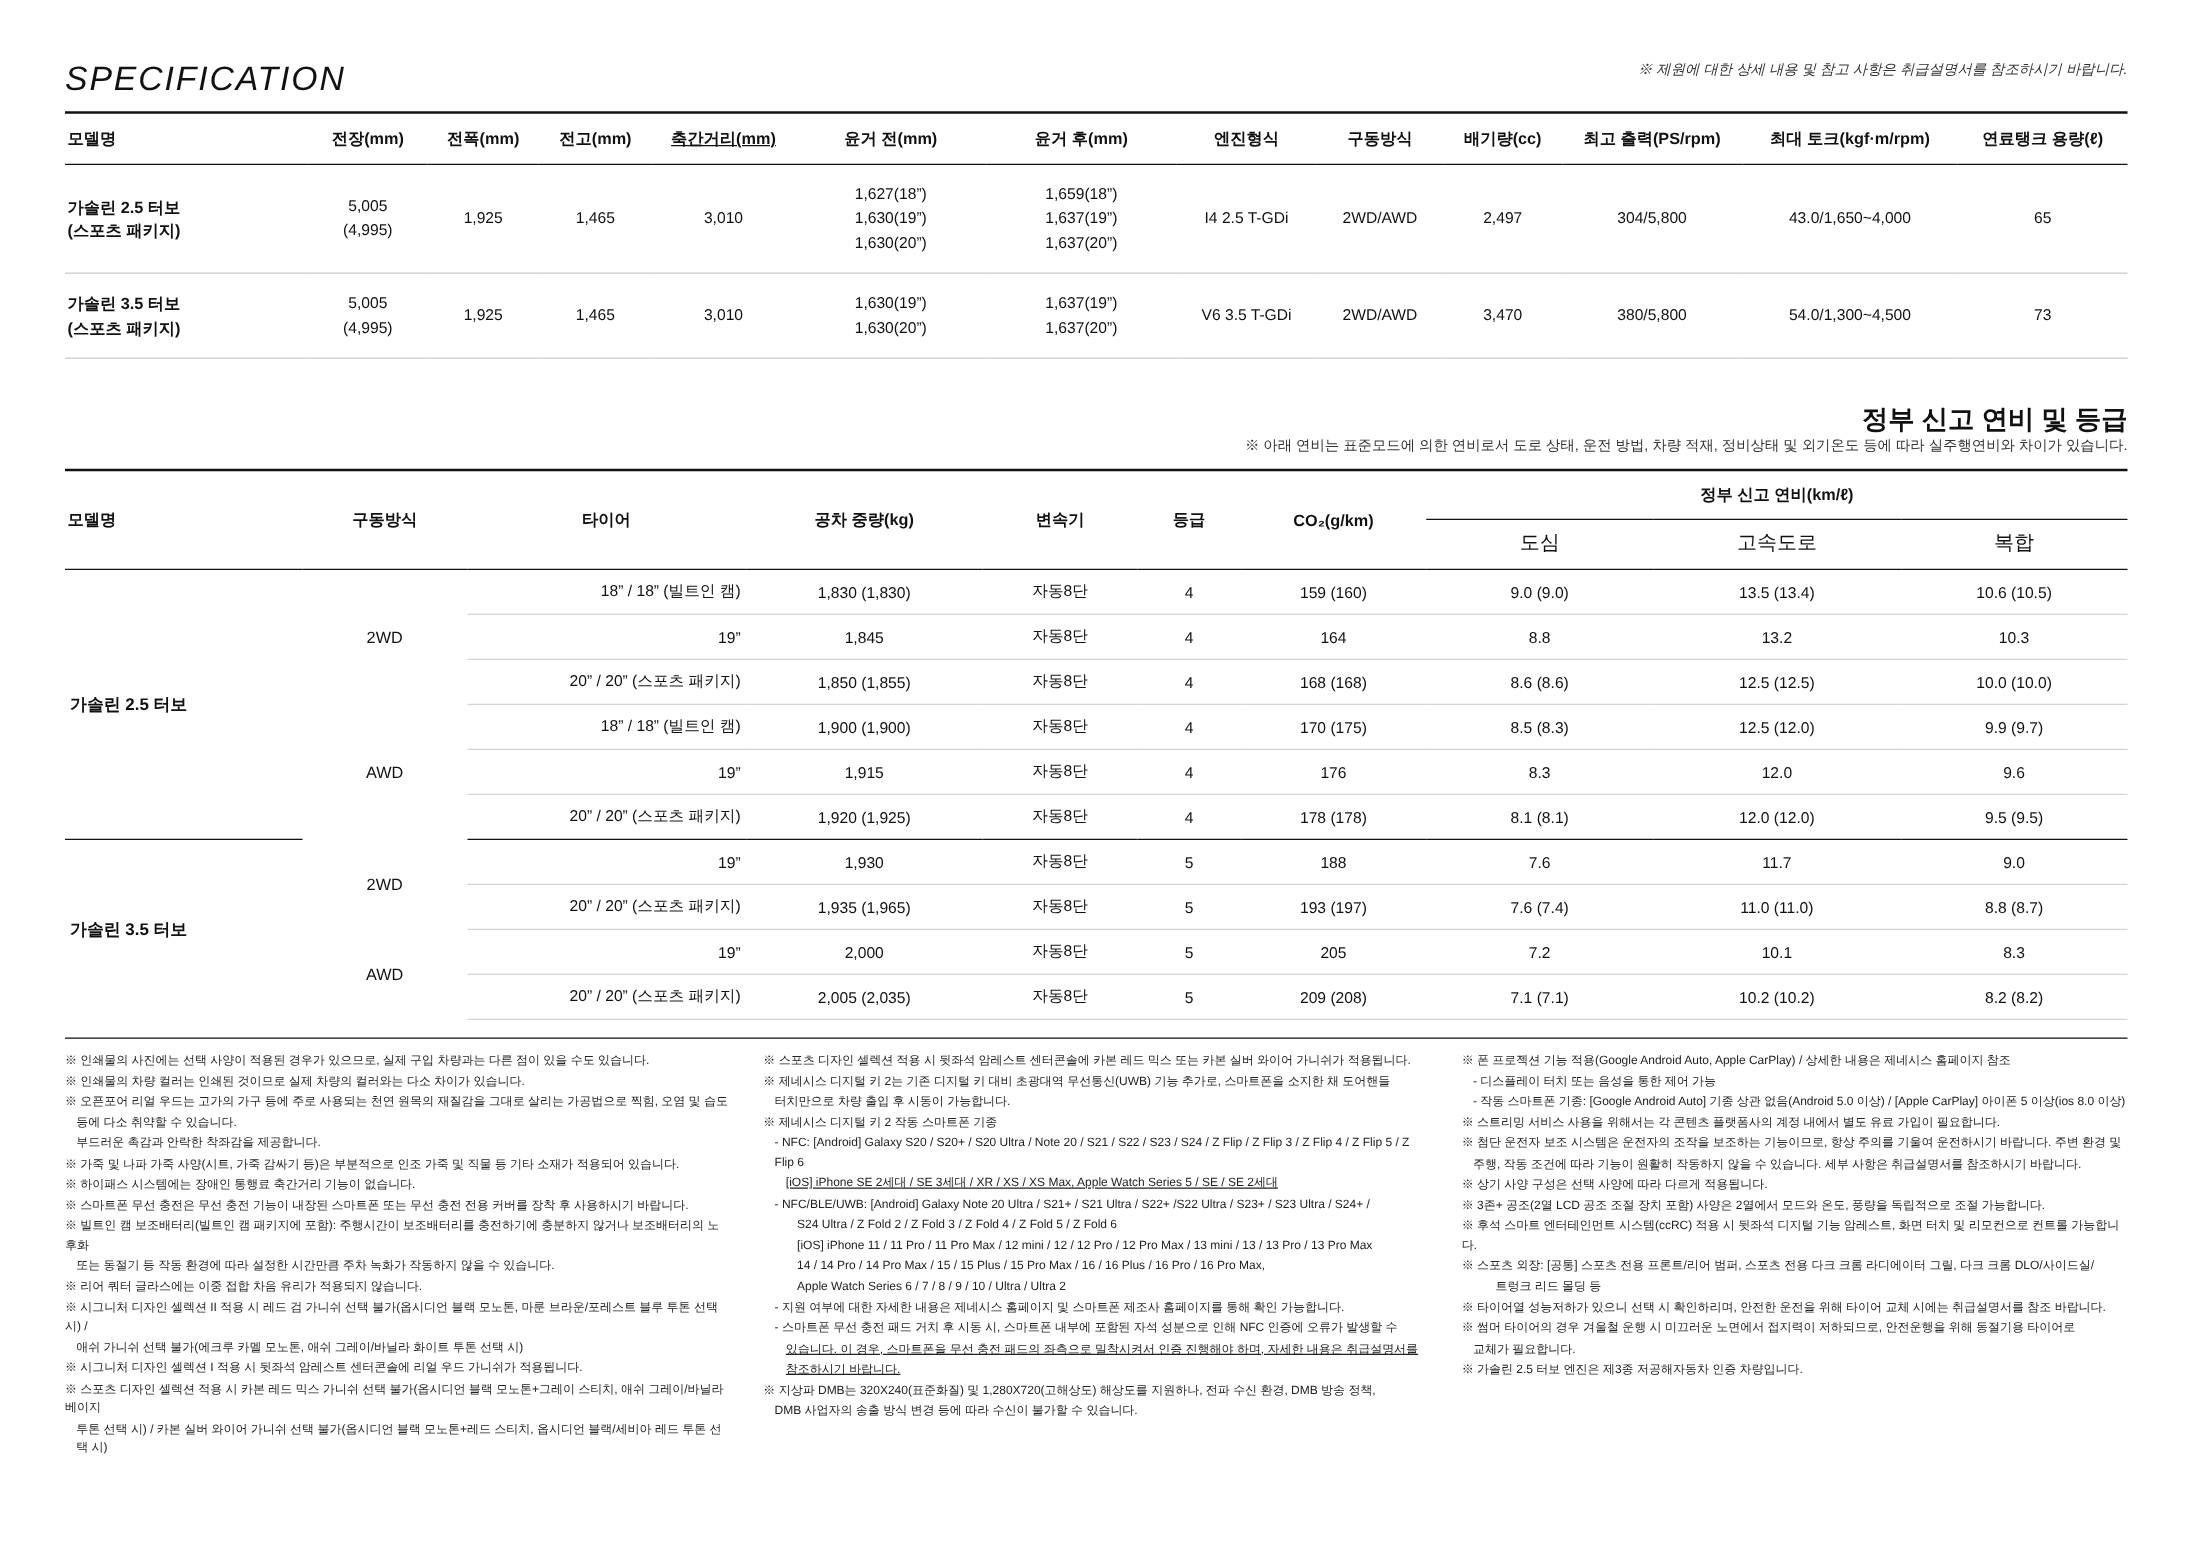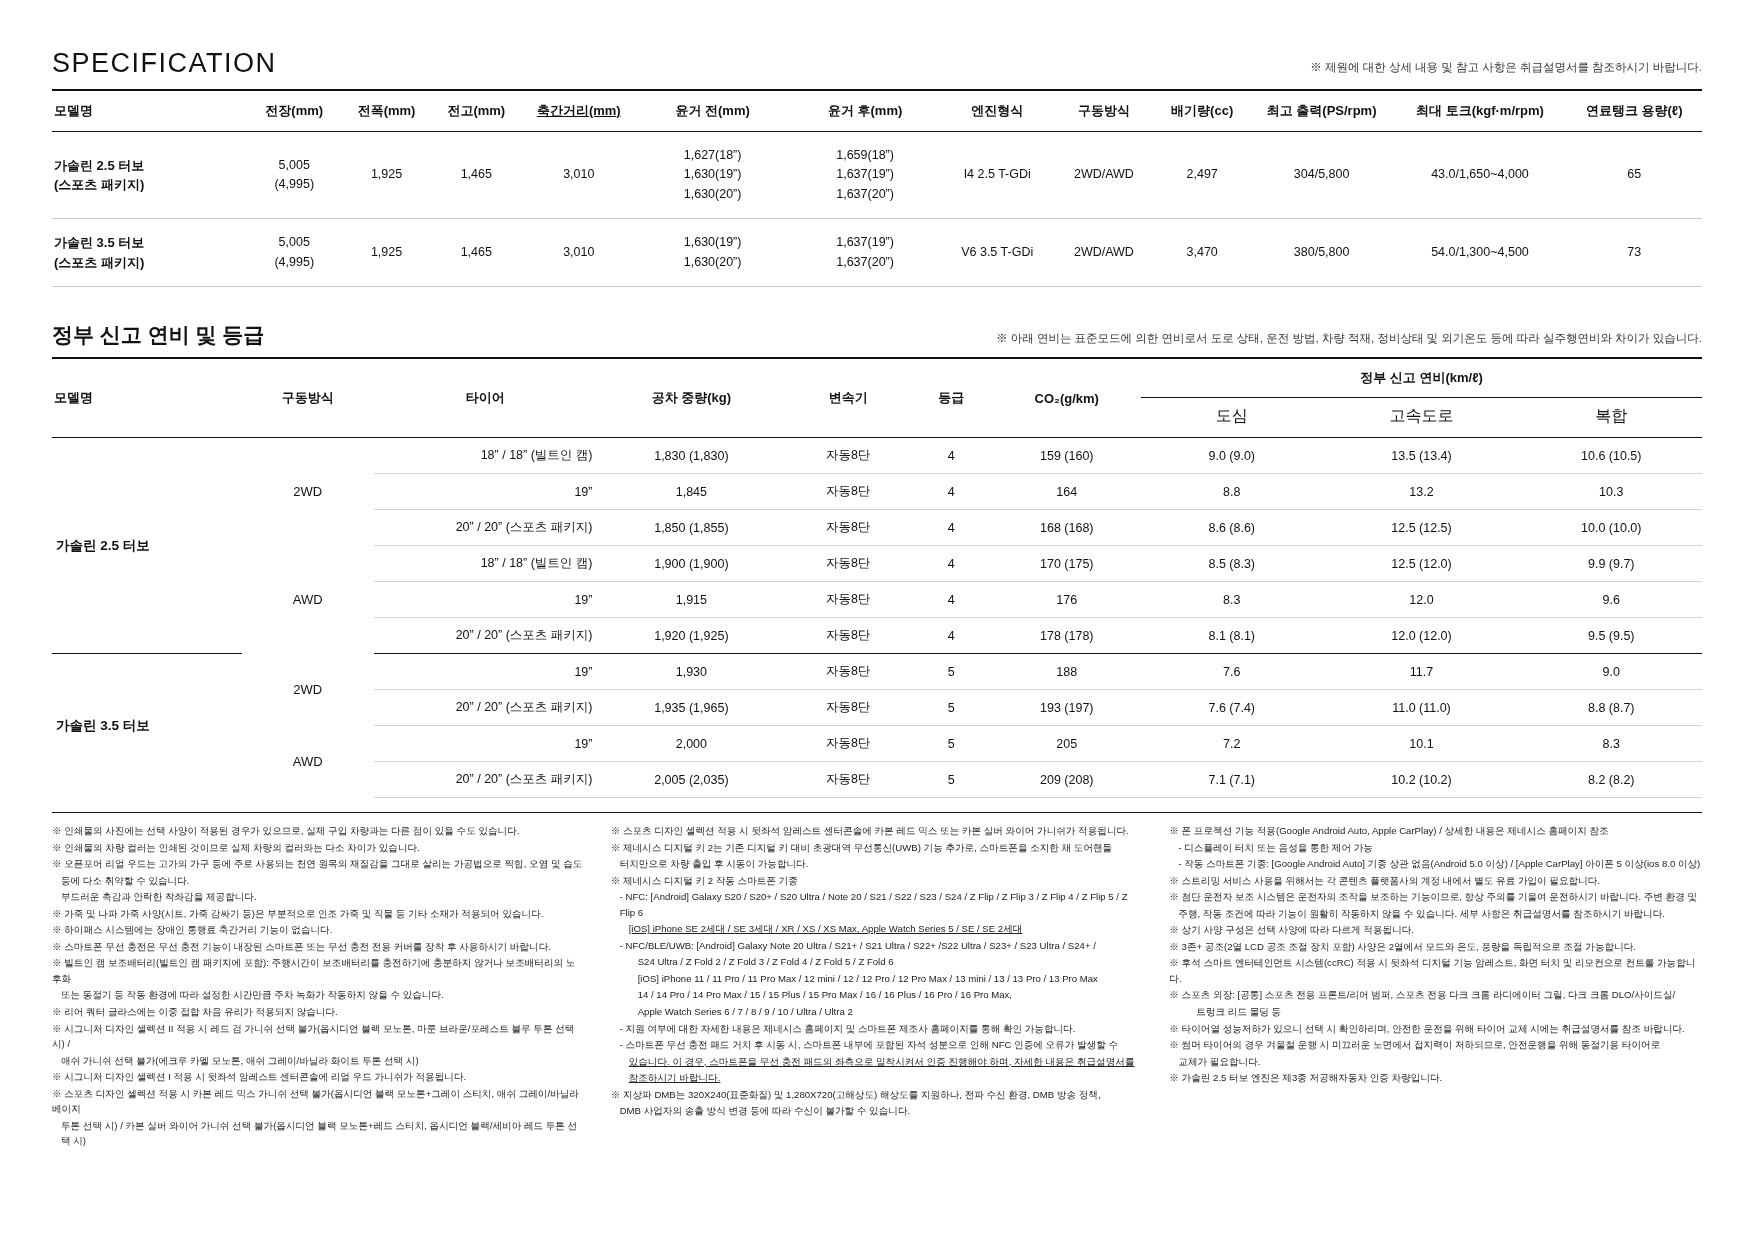--- a/index.html
+++ b/index.html
@@ -13,24 +13,25 @@
     position: relative;
     overflow: hidden;
   }
   .page {
     padding: 48px 52px 0 52px;
   }
 
   
   .spec-head {
     display: flex;
-    align-items: flex-end;
+    align-items: flex-start;
     justify-content: space-between;
     border-bottom: 2px solid #111;
     padding-bottom: 10px;
+    font-style: italic;
   }
   .spec-title {
     font-size: 27px;
     letter-spacing: 1.5px;
     font-weight: 400;
     color: #111;
   }
   .spec-note {
     font-size: 11.5px;
     color: #333;
@@ -68,20 +69,21 @@
   table.spec tr:last-child td { border-bottom: 1px solid #c9c9c9; }
 
   
   .fuel-head {
     display: flex;
     align-items: flex-end;
     justify-content: space-between;
     margin-top: 34px;
     border-bottom: 2px solid #111;
     padding-bottom: 8px;
+    flex-direction: column;
   }
   .fuel-title {
     font-size: 21px;
     font-weight: bold;
     color: #111;
   }
   .fuel-note {
     font-size: 11.5px;
     color: #333;
     padding-bottom: 3px;

